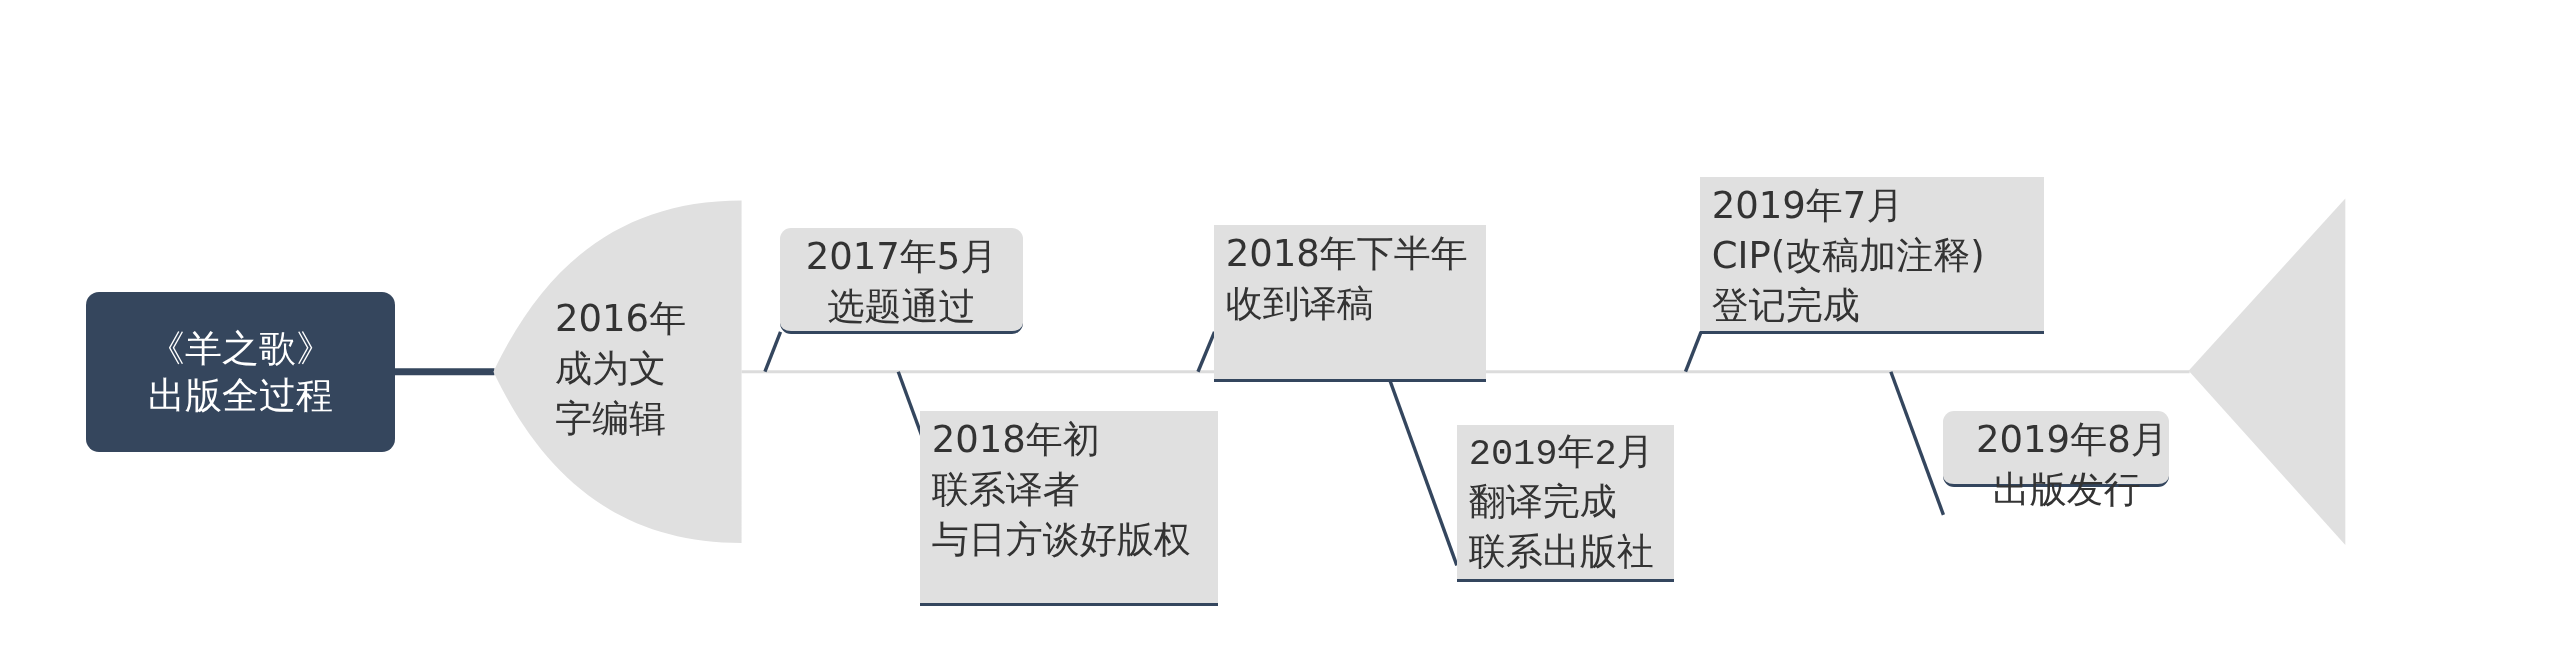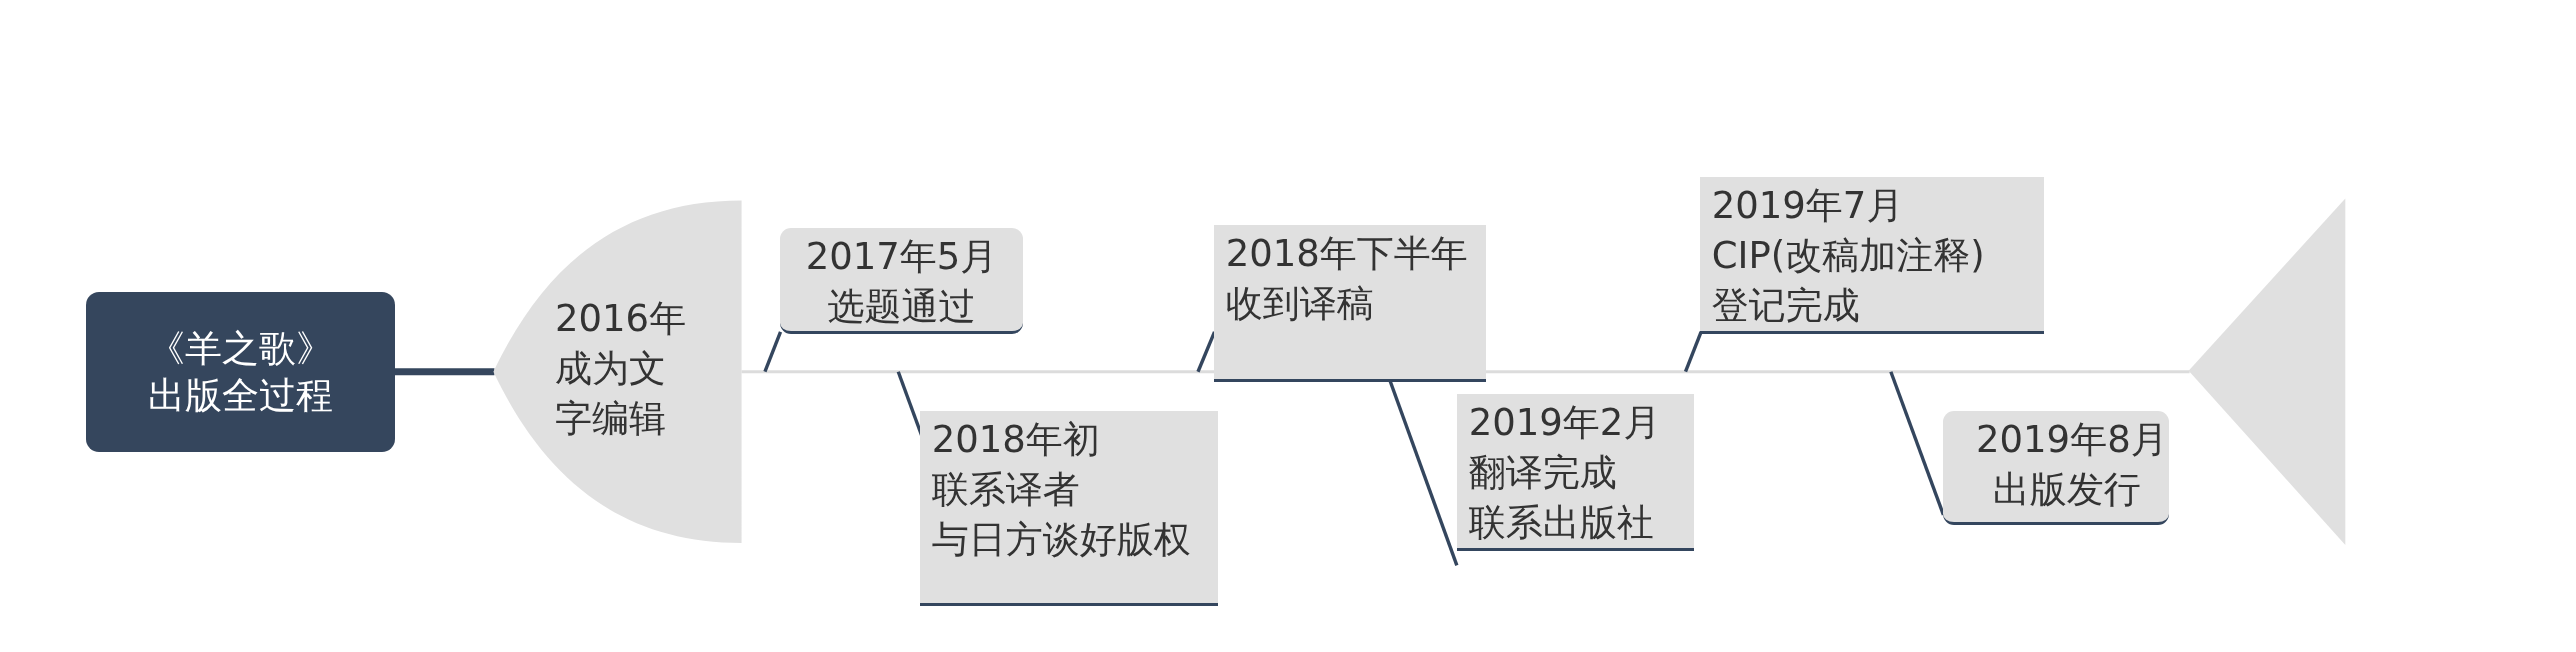--- a/index.html
+++ b/index.html
@@ -22,22 +22,22 @@
     font-size: 37px; line-height: 50px; box-sizing: border-box;
     padding: 3.9px 11.7px 0 11.7px; border-bottom: 3.9px solid #34465e;
     white-space: nowrap;
   }
   .event.center { text-align: center; border-radius: 11px; }
   .event .line { display: block; }
   #ev-2017-05 { left: 780px; top: 228px; width: 243px; height: 106px; }
   #ev-2018-h2 { left: 1214px; top: 177px; width: 272px; height: 157px; margin-top: 48px; }
   #ev-2019-07 { left: 1700px; top: 177px; width: 344px; height: 157px; }
   #ev-2018-early { left: 920px; top: 411px; width: 298px; height: 195px; }
-  #ev-2019-02 { left: 1457px; top: 394px; width: 237px; height: 157px; }
-  #ev-2019-08 { left: 1943px; top: 411px; width: 226px; height: 114px; padding-left: 33px; }
+  #ev-2019-02 { left: 1457px; top: 425px; width: 217px; height: 157px; font-family: Liberation Mono, monospace; }
+  #ev-2019-08 { left: 1943px; top: 411px; width: 226px; height: 76px; padding-left: 33px; }
 </style>
 </head>
 <body>
 
 <div id="canvas">
 
   <svg class="shapes" width="2576" height="652" viewBox="0 0 2647 670">
 
     <line x1="405" y1="382" x2="508" y2="382" stroke="#35465d" stroke-width="7"></line>
 

